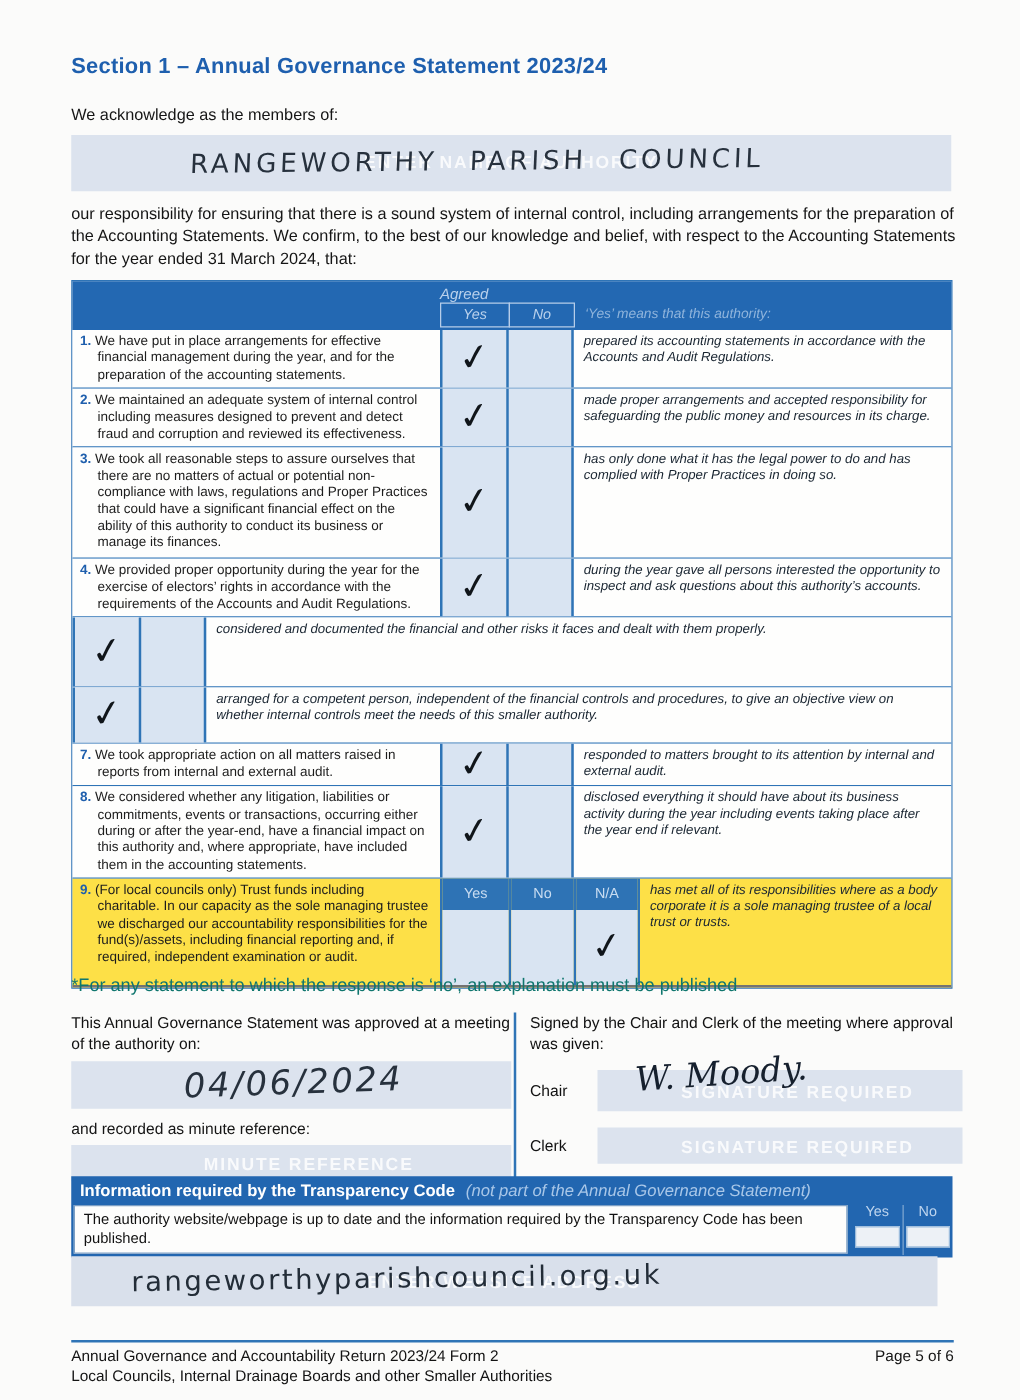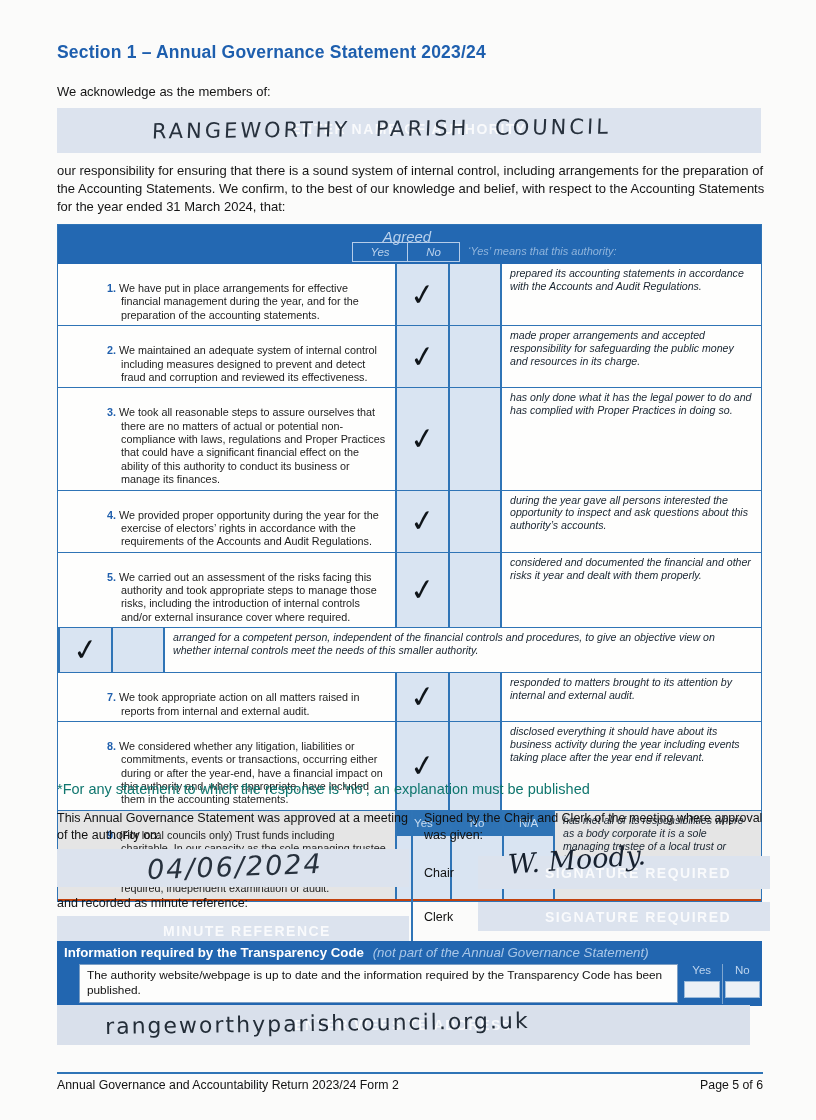--- a/index.html
+++ b/index.html
@@ -14,37 +14,37 @@
   .wm{position:absolute;left:0;right:0;text-align:center;color:rgba(255,255,255,.82);
       font-weight:bold;letter-spacing:1.5px;font-size:14px;}
   .hw{font-family:"DejaVu Sans",sans-serif;color:#27313d;}
   .hw-name{position:absolute;left:95px;top:9px;font-size:21px;letter-spacing:3px;word-spacing:16px;
            transform:rotate(-0.6deg) skewX(-3deg);white-space:nowrap;}
   .para{position:absolute;left:57px;top:162px;width:708px;font-size:13px;line-height:1.38;}
 
   
   .agstable{position:absolute;left:57px;top:224px;width:705px;font-size:11px;border:1px solid #2f74b6;box-sizing:border-box;}
   .thead{height:39px;background:#2368b2;position:relative;color:#b9d1ec;}
-  .agreed{position:absolute;left:294px;width:110px;top:3px;text-align:center;font-style:italic;font-size:15px;}
+  .agreed{position:absolute;left:294px;width:110px;top:3px;font-style:italic;font-size:12px;}
   .hd-box{position:absolute;top:17px;height:20px;border:1px solid #b6cde9;box-sizing:border-box;
           text-align:center;font-style:italic;padding-top:3px;font-size:11.5px;}
   .hd-yes{left:294px;width:56px;}
   .hd-no{left:349px;width:53px;}
   .hd-meaning{position:absolute;left:410px;top:20px;font-style:italic;color:#8fb4dc;font-size:11px;text-align:center;}
   .row{display:flex;border-bottom:1px solid #2f74b6;background:#fefefd;align-items:stretch;}
-  .cell-st{width:294px;box-sizing:border-box;padding:18px 8px 3px 20px;text-indent:-14px;line-height:1.24;color:#1c1c1c;font-size:10.8px;margin-left:43px;}
+  .cell-st{width:294px;box-sizing:border-box;padding:3px 8px 3px 20px;text-indent:-14px;line-height:1.24;color:#1c1c1c;font-size:10.8px;}
   .num{font-weight:bold;color:#1f5fad;}
   .cell-yes{width:55px;box-sizing:border-box;border-left:2px solid #2f74b6;border-right:2px solid #2f74b6;
             background:#d9e4f2;display:flex;align-items:center;justify-content:center;position:relative;}
   .cell-no{width:52px;box-sizing:border-box;border-right:2px solid #2f74b6;background:#d9e4f2;}
   .cell-mean{flex:1;box-sizing:border-box;padding:3px 8px;font-style:italic;color:#182430;line-height:1.22;font-size:10.6px;}
   .check{font-size:30px;color:#10151a;transform:rotate(-8deg);line-height:1;}
   .r1{min-height:44px}.r2{min-height:43px}.r3{min-height:88px}.r4{min-height:45px}
   .r5{min-height:55px}.r6{min-height:44px}.r7{min-height:32px}.r8{min-height:68px}
-  .row9{display:flex;background:#e5e5e5;min-height:85px;border-bottom:2px solid #c2410c;}
+  .row9{display:flex;background:#fde047;min-height:85px;border-bottom:2px solid #737373;}
   .r9col{width:55px;box-sizing:border-box;border-left:2px solid #2f74b6;display:flex;flex-direction:column;}
   .r9col.c2{width:52px;}
   .r9col.c3{width:53px;border-right:2px solid #2f74b6;}
   .r9hd{height:25px;background:#2e73b5;color:#c8dcf1;text-align:center;font-size:11.5px;padding-top:6px;box-sizing:border-box;}
   .r9bd{flex:1;background:#d9e4f2;display:flex;align-items:center;justify-content:center;}
   .cell-mean9{flex:1;box-sizing:border-box;padding:3px 8px;font-style:italic;color:#182430;line-height:1.22;font-size:10.6px;}
 
   .note{position:absolute;left:57px;top:781px;font-size:14.5px;color:#0f766e;}
 
   
@@ -63,21 +63,21 @@
   .sig-box.clerk{height:29px;}
   .hw-sig{position:absolute;left:30px;top:-12px;font-family:"DejaVu Serif",serif;font-style:italic;
           font-size:27px;color:#16202e;transform:rotate(-4deg);white-space:nowrap;}
   .wm-line{top:50%;margin-top:-8px;font-size:14px;padding-left:28px;}
 
   
   .tc{position:absolute;left:57px;top:941px;width:705px;background:#2266b0;padding-bottom:2px;box-sizing:border-box;}
   .tc-title{padding:4px 7px 4px 7px;font-size:13.3px;}
   .tc-bold{font-weight:bold;color:#ffffff;}
   .tc-ital{font-style:italic;color:#a9c7e8;margin-left:5px;}
-  .tc-body{display:flex;margin-left:20px;}
+  .tc-body{display:flex;}
   .tc-st{flex:1;background:#fdfdfc;margin:0 4px 1px 2px;border:1px solid #7d9fc4;padding:3px 7px;
          font-size:11.8px;color:#111;line-height:1.3;}
   .tc-cols{width:80px;display:flex;}
   .tc-col{flex:1;display:flex;flex-direction:column;}
   .tc-col.no{border-left:1px solid #7fa6cf;}
   .tc-lbl{text-align:center;color:#bdd4ee;font-size:11.5px;height:17px;}
   .tc-cell{height:15px;background:#edf1f6;margin:0 2px 2px 2px;border:1px solid #9cbcdc;}
 
   .web-box{position:absolute;left:57px;top:1005px;width:693px;height:40px;background:#d9e0eb;}
   .hw-web{position:absolute;left:48px;top:6px;font-size:22px;letter-spacing:2px;word-spacing:6px;
@@ -141,26 +141,25 @@
     <div class="row r4">
       <div class="cell-st"><span class="num">4.</span> <span>We provided proper opportunity during the year for the exercise of electors’ rights in accordance with the requirements of the Accounts and Audit Regulations.</span></div>
       <div class="cell-yes">
           <span class="check">✓</span>
         </div>
       <div class="cell-no"></div>
       <div class="cell-mean">during the year gave all persons interested the opportunity to inspect and ask questions about this authority’s accounts.</div>
     </div>
 
     <div class="row r5">
-      <div class="cell-st"><span class="num">5.</span> <span>We carried out an assessment of the risks facing this authority and took appropriate steps to manage those risks, including the introduction of internal controls and/or external insurance cover where required.</span></div>
-      <div class="cell-yes">
-          <span class="check">✓</span>
-        </div>
-      <div class="cell-no"></div>
-      <div class="cell-mean">considered and documented the financial and other risks it year and dealt with them properly.</div>
+      <div class="cell-yes">
+          <span class="check">✓</span>
+        </div>
+      <div class="cell-no"></div>
+      <div class="cell-mean">considered and documented the financial and other risks it faces and dealt with them properly.</div>
     </div>
 
     <div class="row r6">
       <div class="cell-yes">
           <span class="check">✓</span>
         </div>
       <div class="cell-no"></div>
       <div class="cell-mean">arranged for a competent person, independent of the financial controls and procedures, to give an objective view on whether internal controls meet the needs of this smaller authority.</div>
     </div>
 
@@ -255,17 +254,18 @@
   </div>
 
   <div class="field-box web-box">
     <div class="wm" style="top:12px;">ENTER WEBSITE ADDRESS</div>
     <div class="hw hw-web">rangeworthyparishcouncil.org.uk</div>
   </div>
 
   <div class="footer">
     <div class="f-left">
       <div>Annual Governance and Accountability Return 2023/24 Form 2</div>
+      <div>Local Councils, Internal Drainage Boards and other Smaller Authorities</div>
     </div>
     <div class="f-right">Page 5 of 6</div>
   </div>
 
 </div>
 
 </body></html>

